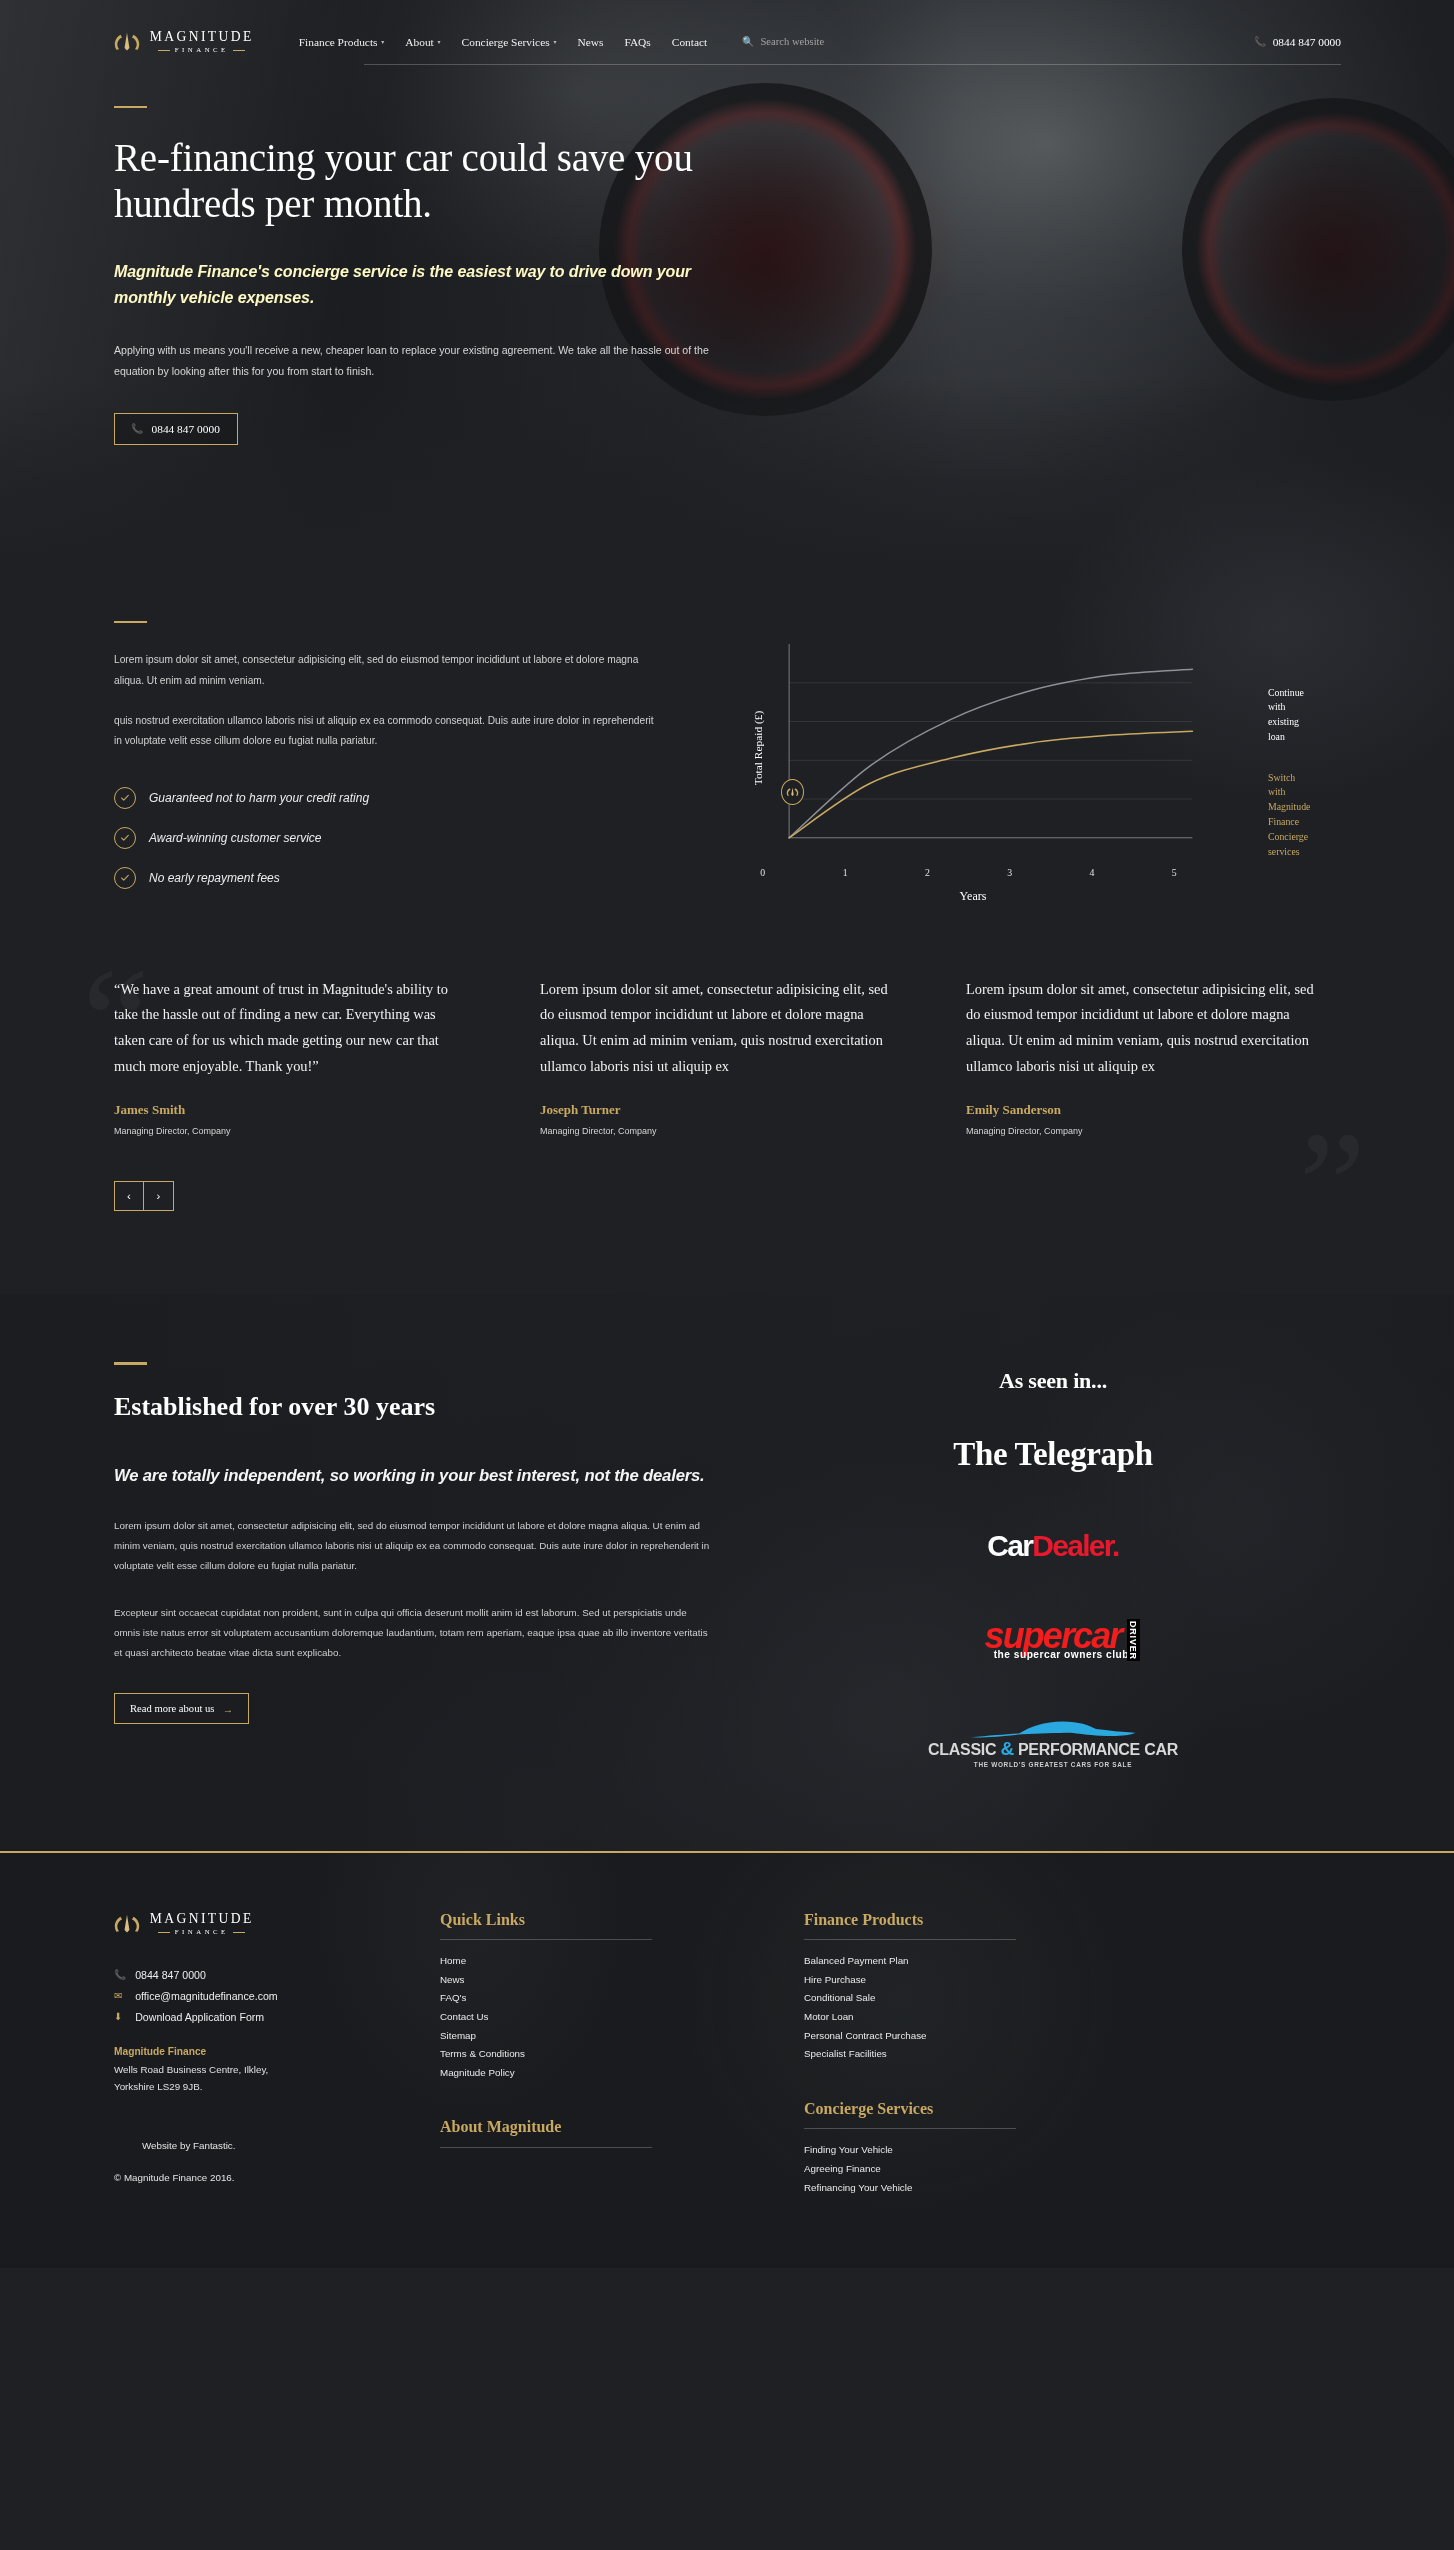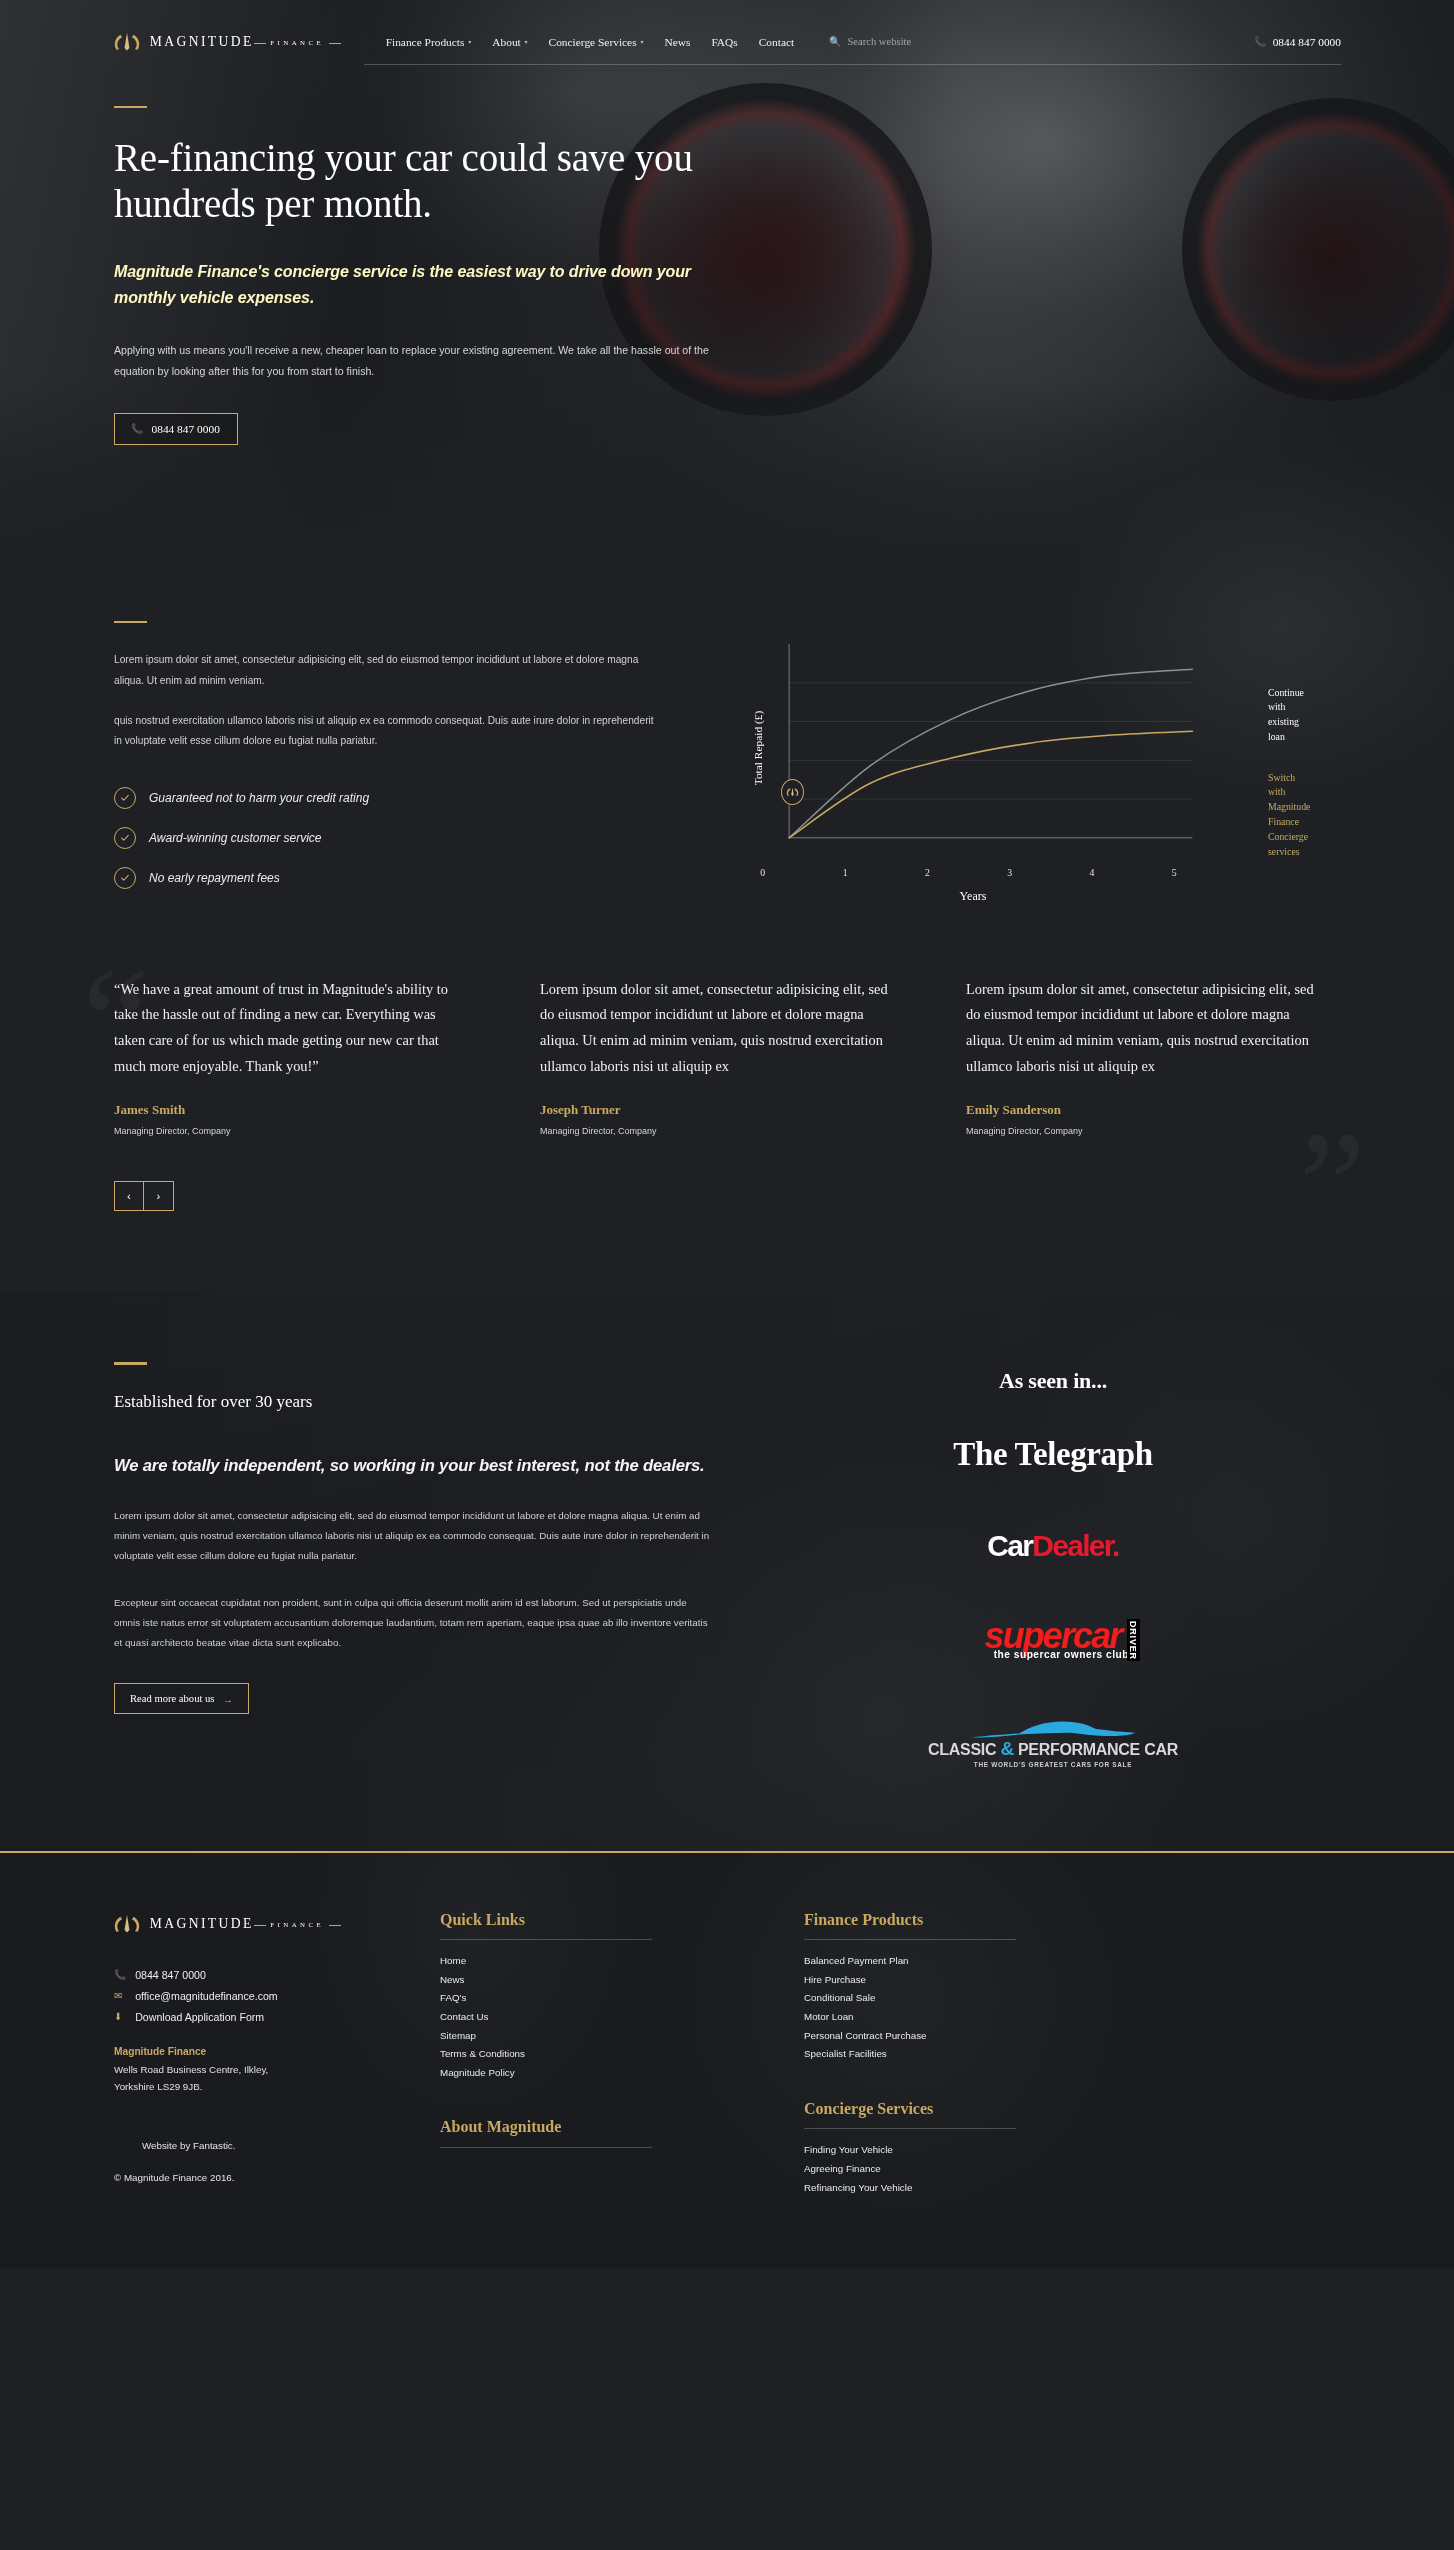--- a/index.html
+++ b/index.html
@@ -50,21 +50,21 @@
 
   
   .header {
     position:relative; z-index:6;
     display:flex; align-items:center;
     padding:19.7px 114px 0 114px;
     height:64px;
   }
   .logo { display:flex; align-items:center; gap:9.8px; flex:0 0 auto; }
   .logo-mark { width:26px; height:26px; position:relative; }
-  .logo-words { display:flex; flex-direction:row; align-items:center; }
+  .logo-words { display:flex; flex-direction:column; align-items:center; }
   .logo-main {
     font-family:"Liberation Serif", serif;
     font-size:13.6px; letter-spacing:2.4px; color:#fff; line-height:1;
   }
   .logo-sub {
     display:flex; align-items:center; gap:4.5px; margin-top:3.8px;
   }
   .logo-sub span {
     font-family:"Liberation Serif", serif;
     font-size:6.8px; letter-spacing:3.5px; color:#fff; line-height:1;
@@ -242,22 +242,22 @@
       radial-gradient(ellipse 379px 303px at 530px 515px, rgba(90,94,98,0.14) 0%, rgba(0,0,0,0) 72%),
       linear-gradient(170deg,#232528 0%,#1d1f23 55%,#1b1d21 100%);
   }
   .estab-bg::after {
     content:""; position:absolute; inset:0;
     background:linear-gradient(90deg, rgba(26,28,32,0.88) 0%, rgba(26,28,32,0.62) 40%, rgba(26,28,32,0.42) 70%, rgba(26,28,32,0.66) 100%);
   }
   .estab-row { position:relative; z-index:2; display:flex; }
   .estab-left { width:621px; flex:0 0 621px; }
   .estab-h {
-    font-family:"Liberation Serif", serif; font-weight:normal;
-    font-size:17px; color:#fff; margin-top:5px;
+    font-family:"Liberation Serif", serif; font-weight:bold;
+    font-size:26px; color:#fff; margin-top:5px;
   }
   .estab-sub {
     margin-top:40px; font-size:16.7px; font-style:italic; font-weight:bold;
     line-height:1.62; color:#f5f5f5; max-width:599px; letter-spacing:-0.2px;
   }
   .estab-p {
     margin-top:27px; font-size:9.8px; line-height:2.05; color:#d0d0d0;
     max-width:599px;
   }
   .btn-read {

